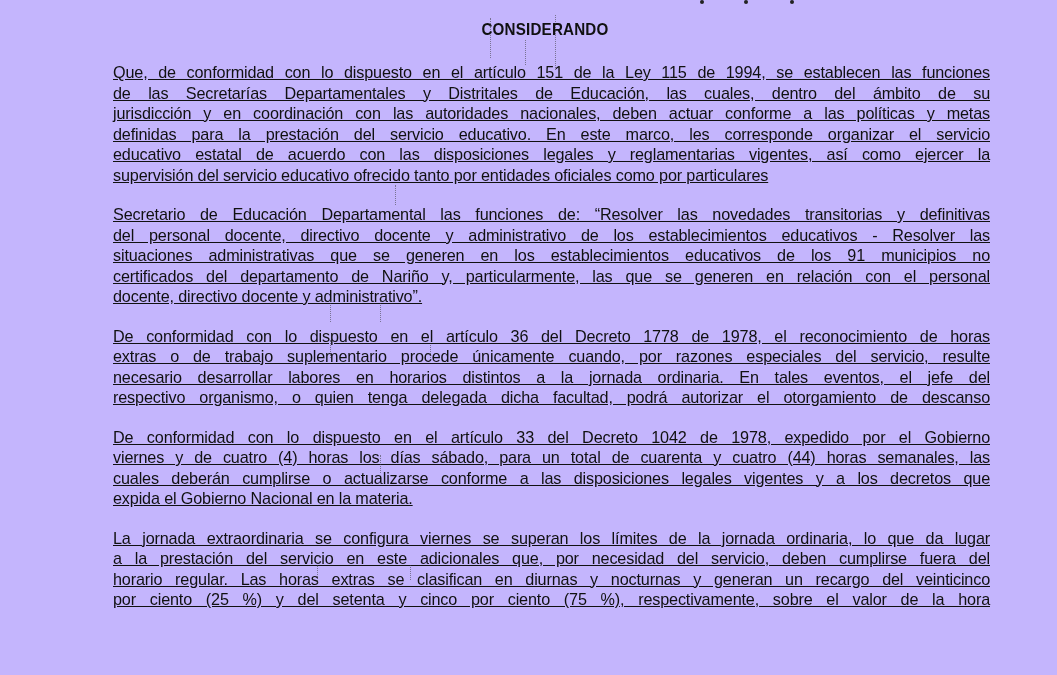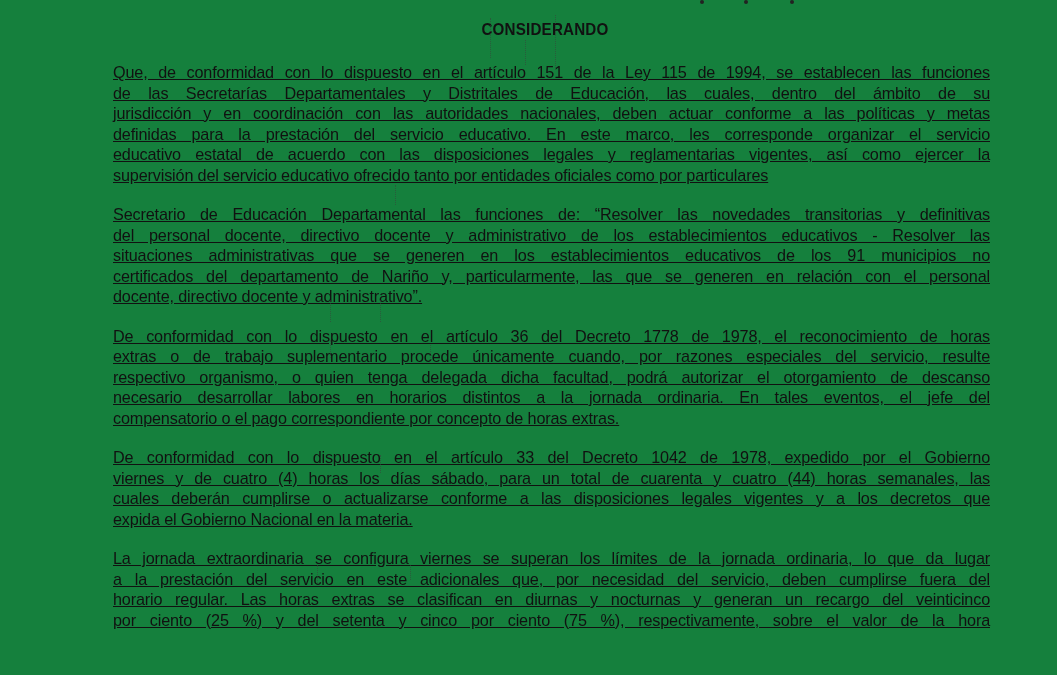--- a/index.html
+++ b/index.html
@@ -14,21 +14,21 @@
       position: relative;
       font-family: "Liberation Sans", sans-serif;
       color: #111111;
     }
     .page {
       position: absolute;
       left: 0;
       top: 0;
       width: 1057px;
       height: 675px;
-      background: #15803d;
+      background: #c4b5fd;
     }
     .top-fragments {
       position: absolute;
       top: 0;
       left: 700px;
       width: 100px;
       height: 6px;
     }
     .top-fragments span {
       position: absolute;
@@ -117,23 +117,22 @@
       <span class="line">Secretario de Educación Departamental las funciones de: “Resolver las novedades transitorias y definitivas</span>
       <span class="line">del personal docente, directivo docente y administrativo de los establecimientos educativos - Resolver las</span>
       <span class="line">situaciones administrativas que se generen en los establecimientos educativos de los 91 municipios no</span>
       <span class="line">certificados del departamento de Nariño y, particularmente, las que se generen en relación con el personal</span>
       <span class="line last">docente, directivo docente y administrativo”.</span>
     </p>
 
     <p class="para">
       <span class="line">De conformidad con lo dispuesto en el artículo 36 del Decreto 1778 de 1978, el reconocimiento de horas</span>
       <span class="line">extras o de trabajo suplementario procede únicamente cuando, por razones especiales del servicio, resulte</span>
+      <span class="line">necesario desarrollar labores en horarios distintos a la jornada ordinaria. En tales eventos, el jefe del</span>
       <span class="line">respectivo organismo, o quien tenga delegada dicha facultad, podrá autorizar el otorgamiento de descanso</span>
-      <span class="line">necesario desarrollar labores en horarios distintos a la jornada ordinaria. En tales eventos, el jefe del</span>
-      <span class="line last">compensatorio o el pago correspondiente por concepto de horas extras.</span>
     </p>
 
     <p class="para">
       <span class="line">De conformidad con lo dispuesto en el artículo 33 del Decreto 1042 de 1978, expedido por el Gobierno</span>
       <span class="line">viernes y de cuatro (4) horas los días sábado, para un total de cuarenta y cuatro (44) horas semanales, las</span>
       <span class="line">cuales deberán cumplirse o actualizarse conforme a las disposiciones legales vigentes y a los decretos que</span>
       <span class="line last">expida el Gobierno Nacional en la materia.</span>
     </p>
 
     <p class="para">

